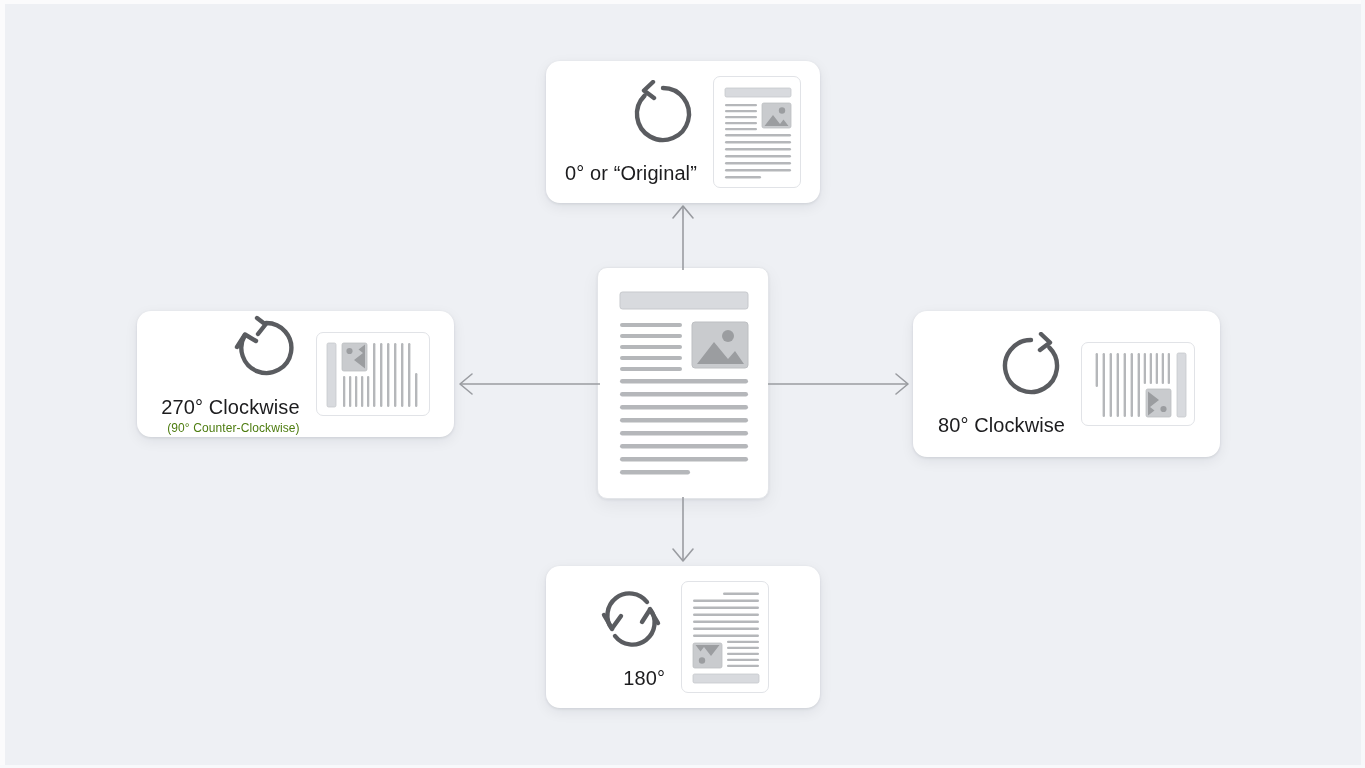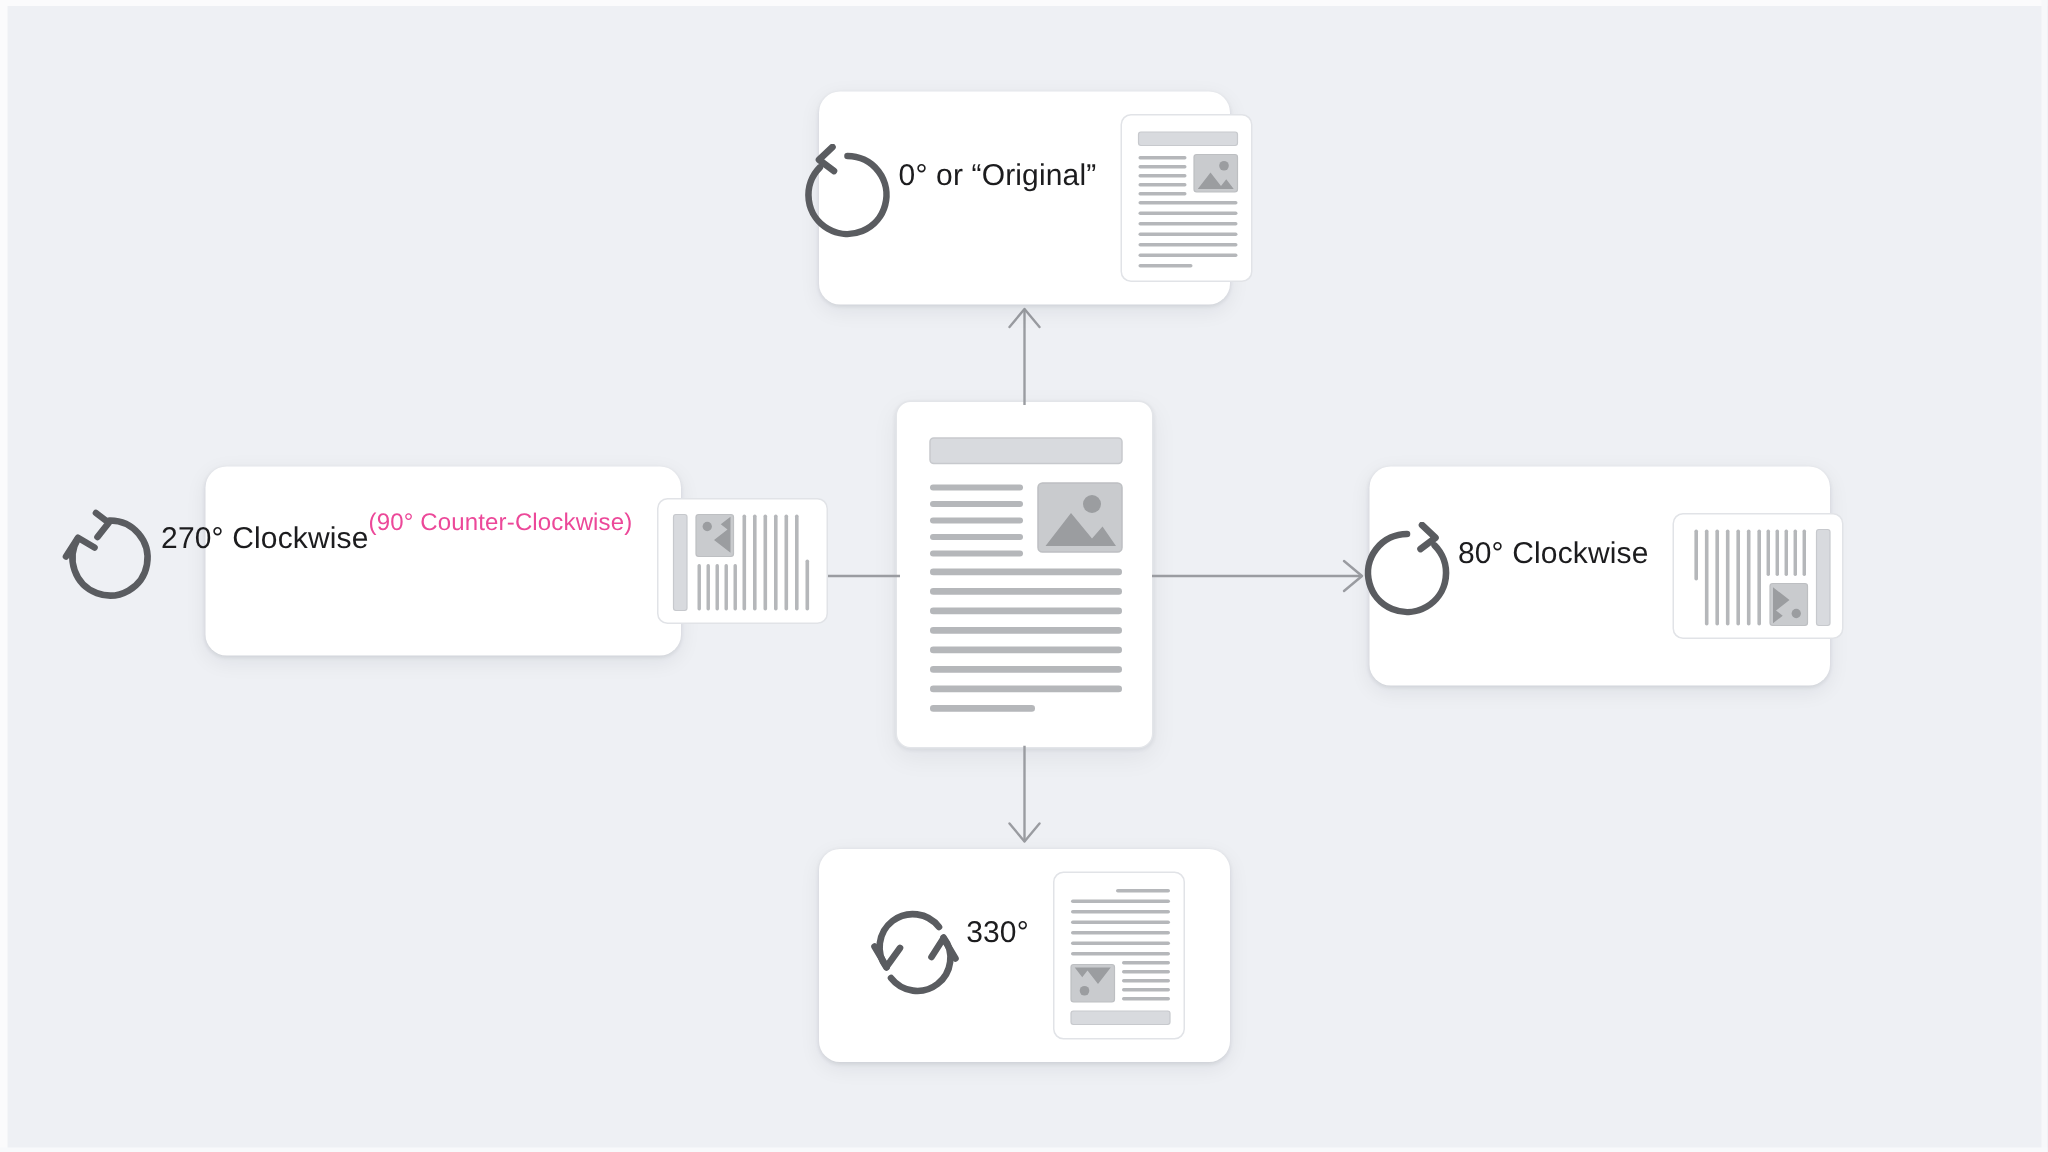--- a/index.html
+++ b/index.html
@@ -54,37 +54,37 @@
 
   .card-inner {
     display: flex;
     align-items: center;
     gap: 16px;
     padding: 0 14px;
   }
 
   .icon-and-label {
     display: flex;
-    flex-direction: row;
-    align-items: flex-start;
+    flex-direction: column;
+    align-items: flex-end;
     justify-content: center;
   }
 
   .rot-icon { display: block; }
 
   .card-label {
     font-size: 20px;
     color: #1c1c1e;
     white-space: nowrap;
     margin-top: 10px;
     letter-spacing: .1px;
   }
   .card-sublabel {
-    font-size: 16px;
-    color: #ec4899;
+    font-size: 12px;
+    color: #4d7c0f;
     white-space: nowrap;
     margin-top: 2px;
     letter-spacing: .1px;
   }
 
   
   .doc {
     background: #ffffff;
     border: 1.3px solid #e1e3e7;
     border-radius: 7px;
@@ -258,21 +258,21 @@
     <div class="card-inner">
       <div class="icon-and-label">
         <span class="rot-icon">
           <svg width="68" height="68" viewBox="0 0 68 68">
             <path d="M15 44 A22 22 0 0 1 50 17" fill="none" stroke="#5a5c60" stroke-width="4.4" stroke-linecap="round"></path>
             <polyline points="7,30 15,43.5 24,31" fill="none" stroke="#5a5c60" stroke-width="4.4" stroke-linecap="round" stroke-linejoin="round"></polyline>
             <path d="M53 24 A22 22 0 0 1 18 51" fill="none" stroke="#5a5c60" stroke-width="4.4" stroke-linecap="round"></path>
             <polyline points="45,37 53,24.5 61,38" fill="none" stroke="#5a5c60" stroke-width="4.4" stroke-linecap="round" stroke-linejoin="round"></polyline>
           </svg>
         </span>
-        <div class="card-label">330°</div>
+        <div class="card-label">180°</div>
       </div>
       <div class="doc doc-portrait">
         
         <svg width="88" height="112" viewBox="0 0 88 112">
           <g transform="translate(88,112) rotate(180)">
             <rect x="11" y="11" width="66" height="9" rx="1.6" fill="#d8dade" stroke="#c7c9cd" stroke-width=".8"></rect>
             <g fill="#b5b7ba">
               <rect x="11" y="27" width="32" height="2.3" rx="1.1"></rect>
               <rect x="11" y="33" width="32" height="2.3" rx="1.1"></rect>
               <rect x="11" y="39" width="32" height="2.3" rx="1.1"></rect>

